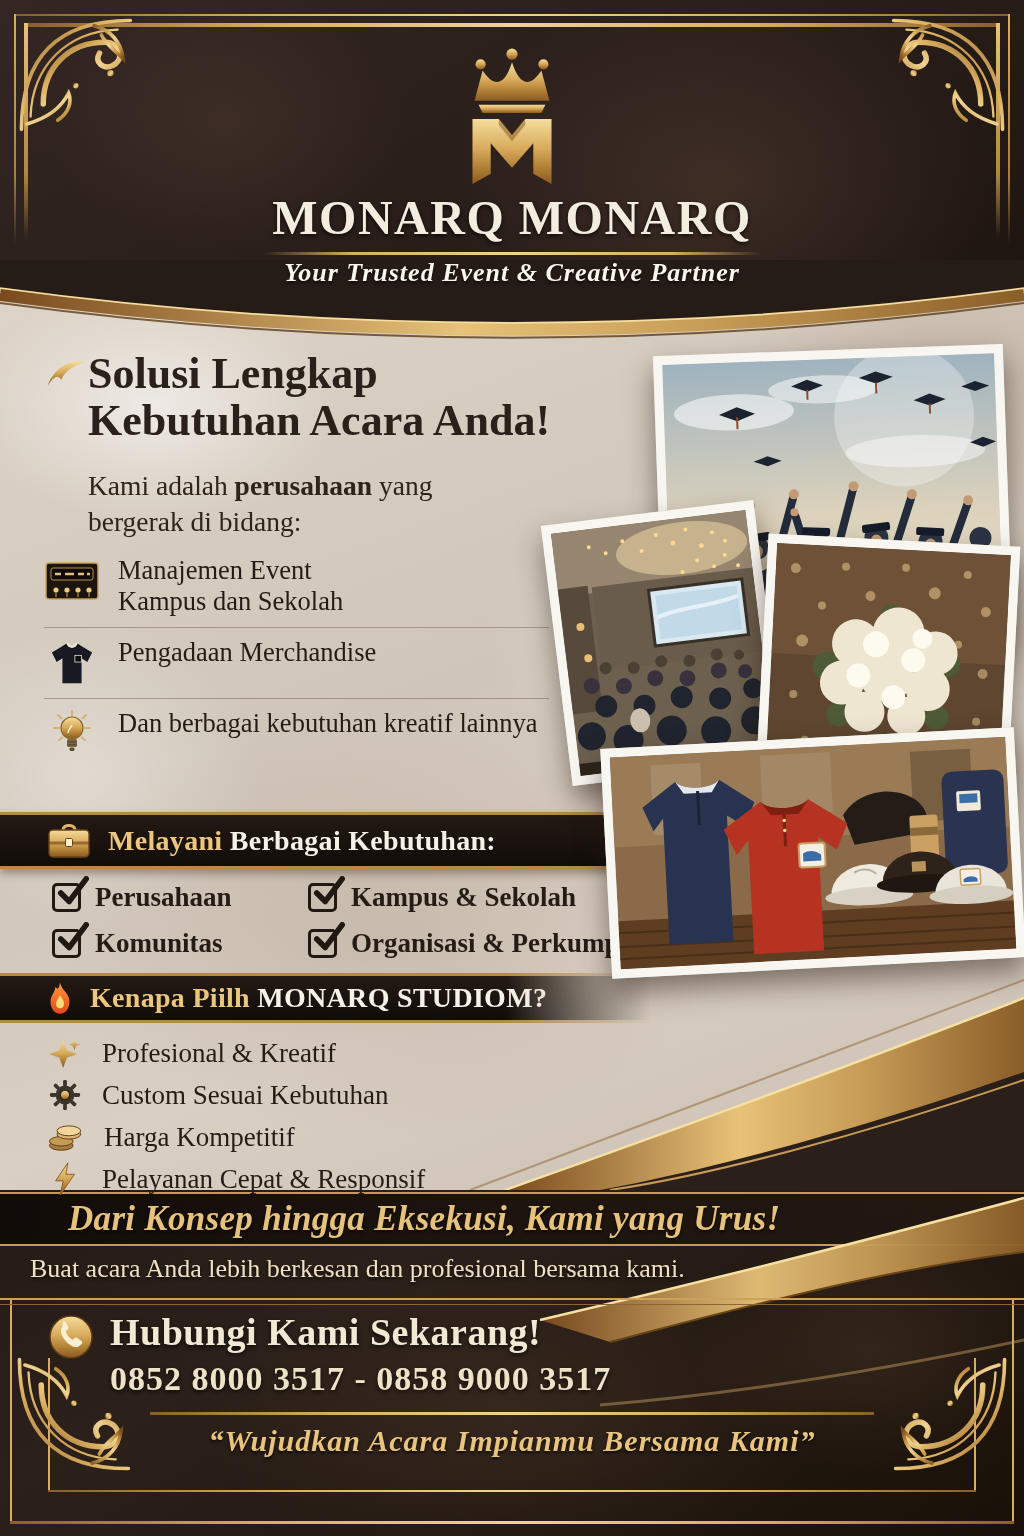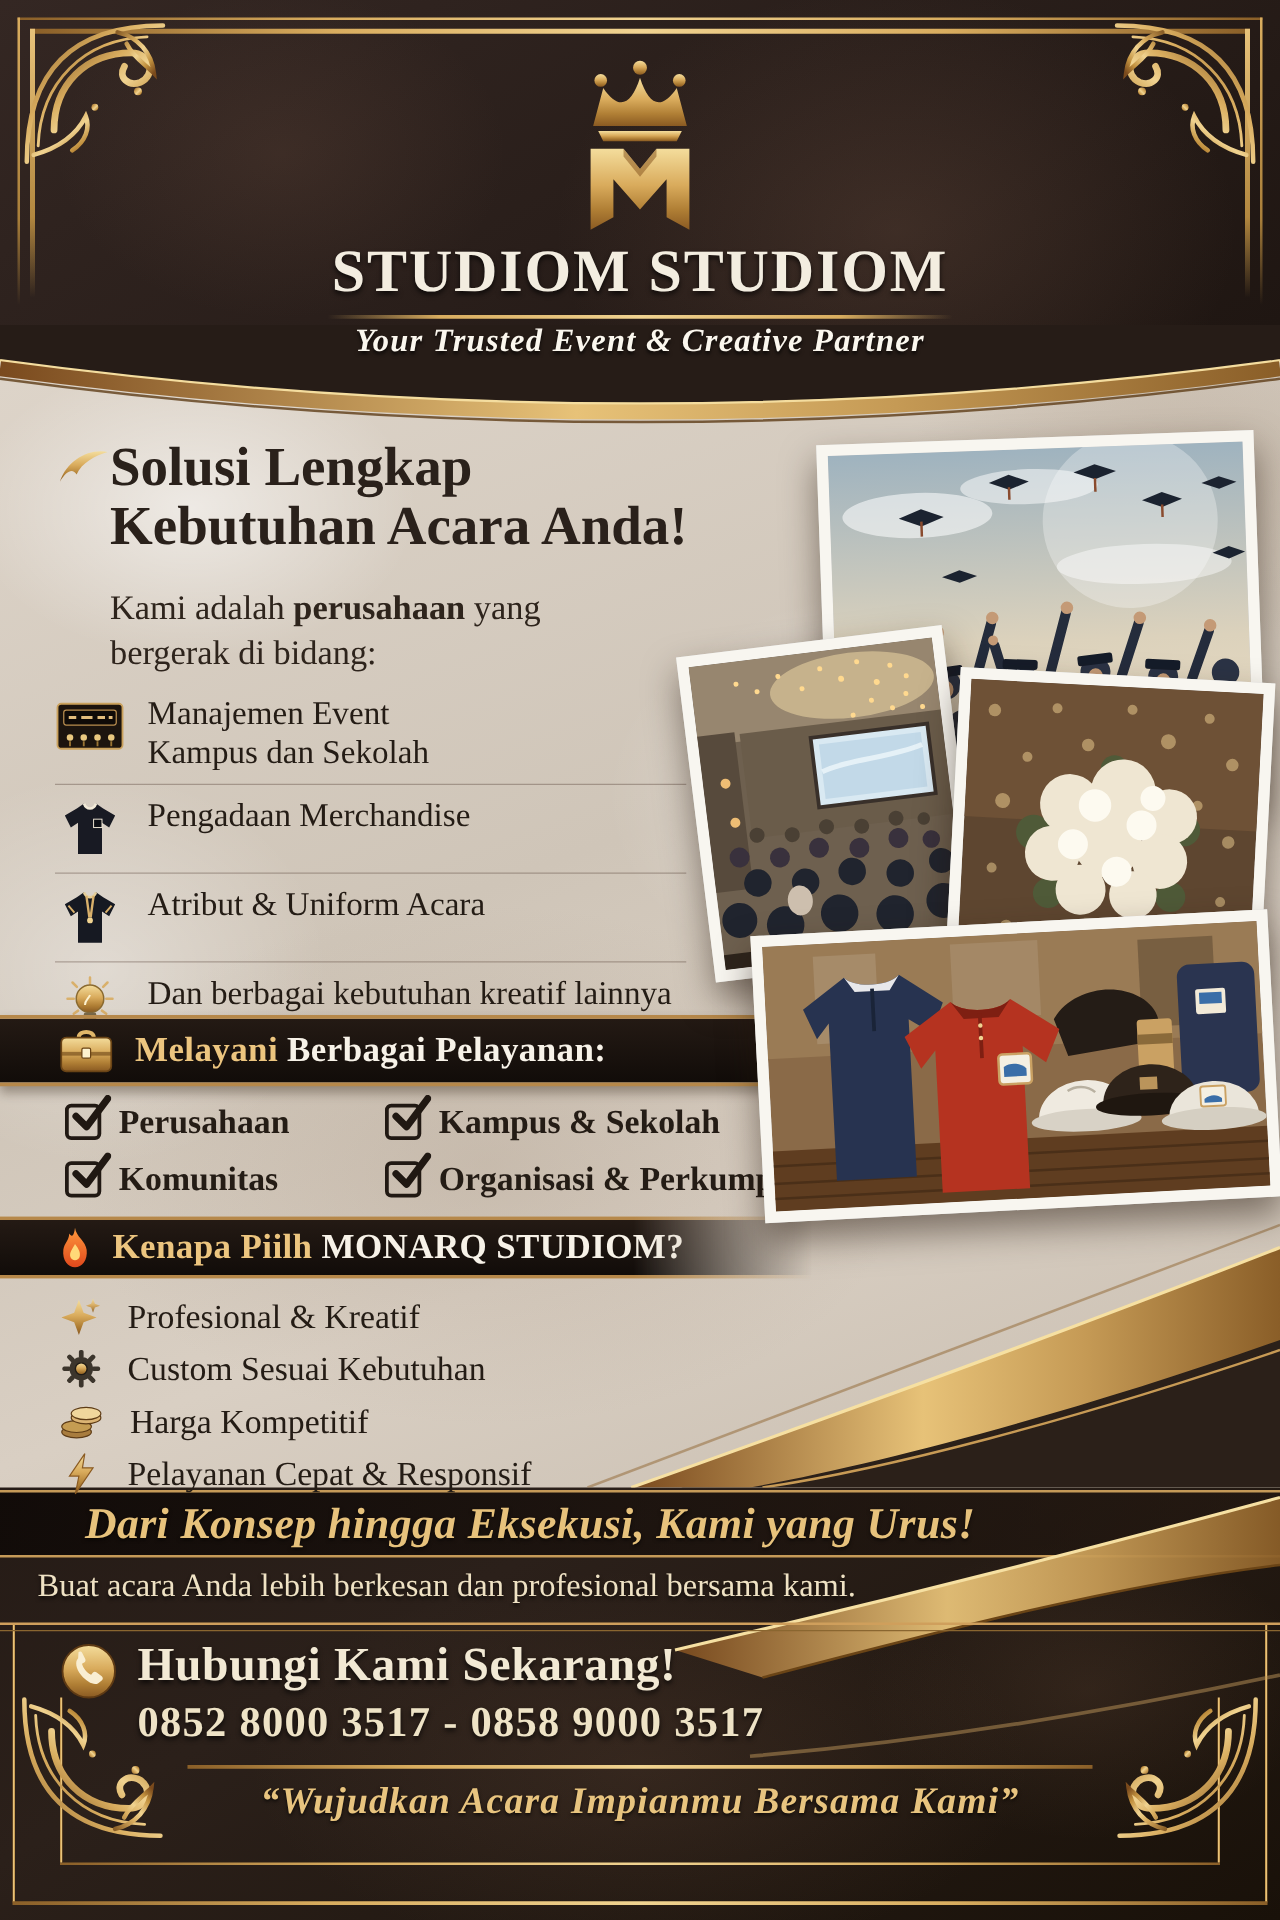--- a/index.html
+++ b/index.html
@@ -258,21 +258,21 @@
   <svg class="flourish" style="left:16px;top:15px">
       <use href="#sym-flourish"></use>
     </svg>
   <svg class="flourish" style="right:16px;top:15px;transform:scaleX(-1)">
       <use href="#sym-flourish"></use>
     </svg>
 
   <svg class="logo">
       <use href="#sym-logo"></use>
     </svg>
-  <div class="brand">STUDIOM STUDIOM</div>
+  <div class="brand">MONARQ MONARQ</div>
   <div class="brand-divider"></div>
   <div class="tagline">Your Trusted Event &amp; Creative Partner</div>
 
   <svg class="swoosh-band" viewBox="0 0 1024 96" preserveAspectRatio="none">
     <path d="M0 0 H1024 V28 C684 74 340 74 0 28 Z" fill="#261c17"></path>
     <path d="M0 28.5 C340 74.5 684 74.5 1024 28.5" fill="none" stroke="#f4dd9f" stroke-width="2.5"></path>
     <path d="M0 35 C340 81 684 81 1024 35" fill="none" stroke="url(#gradRibbon)" stroke-width="12"></path>
     <path d="M0 43 C340 89 684 89 1024 43" fill="none" stroke="#5e3c16" stroke-width="2" opacity=".8"></path>
   </svg>
 
@@ -298,41 +298,33 @@
     <div class="svc">
       <span class="ic">
           <svg width="52" height="46">
             <use href="#sym-tee"></use>
           </svg>
         </span>
       <span class="lbl">Pengadaan Merchandise</span>
     </div>
     <div class="svc">
       <span class="ic">
-          <svg width="52" height="46">
-            <use href="#sym-uniform"></use>
-          </svg>
-        </span>
-      <span class="lbl">Atribut &amp; Uniform Acara</span>
-    </div>
-    <div class="svc">
-      <span class="ic">
           <svg width="42" height="50">
             <use href="#sym-bulb"></use>
           </svg>
         </span>
       <span class="lbl">Dan berbagai kebutuhan kreatif lainnya</span>
     </div>
   </div>
 
   <div class="band-dark band-serving">
     <svg width="46" height="40">
         <use href="#sym-briefcase"></use>
       </svg>
-    <span class="band-txt"><span class="gold-word">Melayani</span><span class="white-word"> Berbagai Pelayanan:</span></span>
+    <span class="band-txt"><span class="gold-word">Melayani</span><span class="white-word"> Berbagai Kebutuhan:</span></span>
   </div>
 
   <div class="chk-grid">
     <div class="chk">
       <span class="box">
           <svg>
             <use href="#sym-check"></use>
           </svg>
         </span>
       <span class="lbl">Perusahaan</span>

